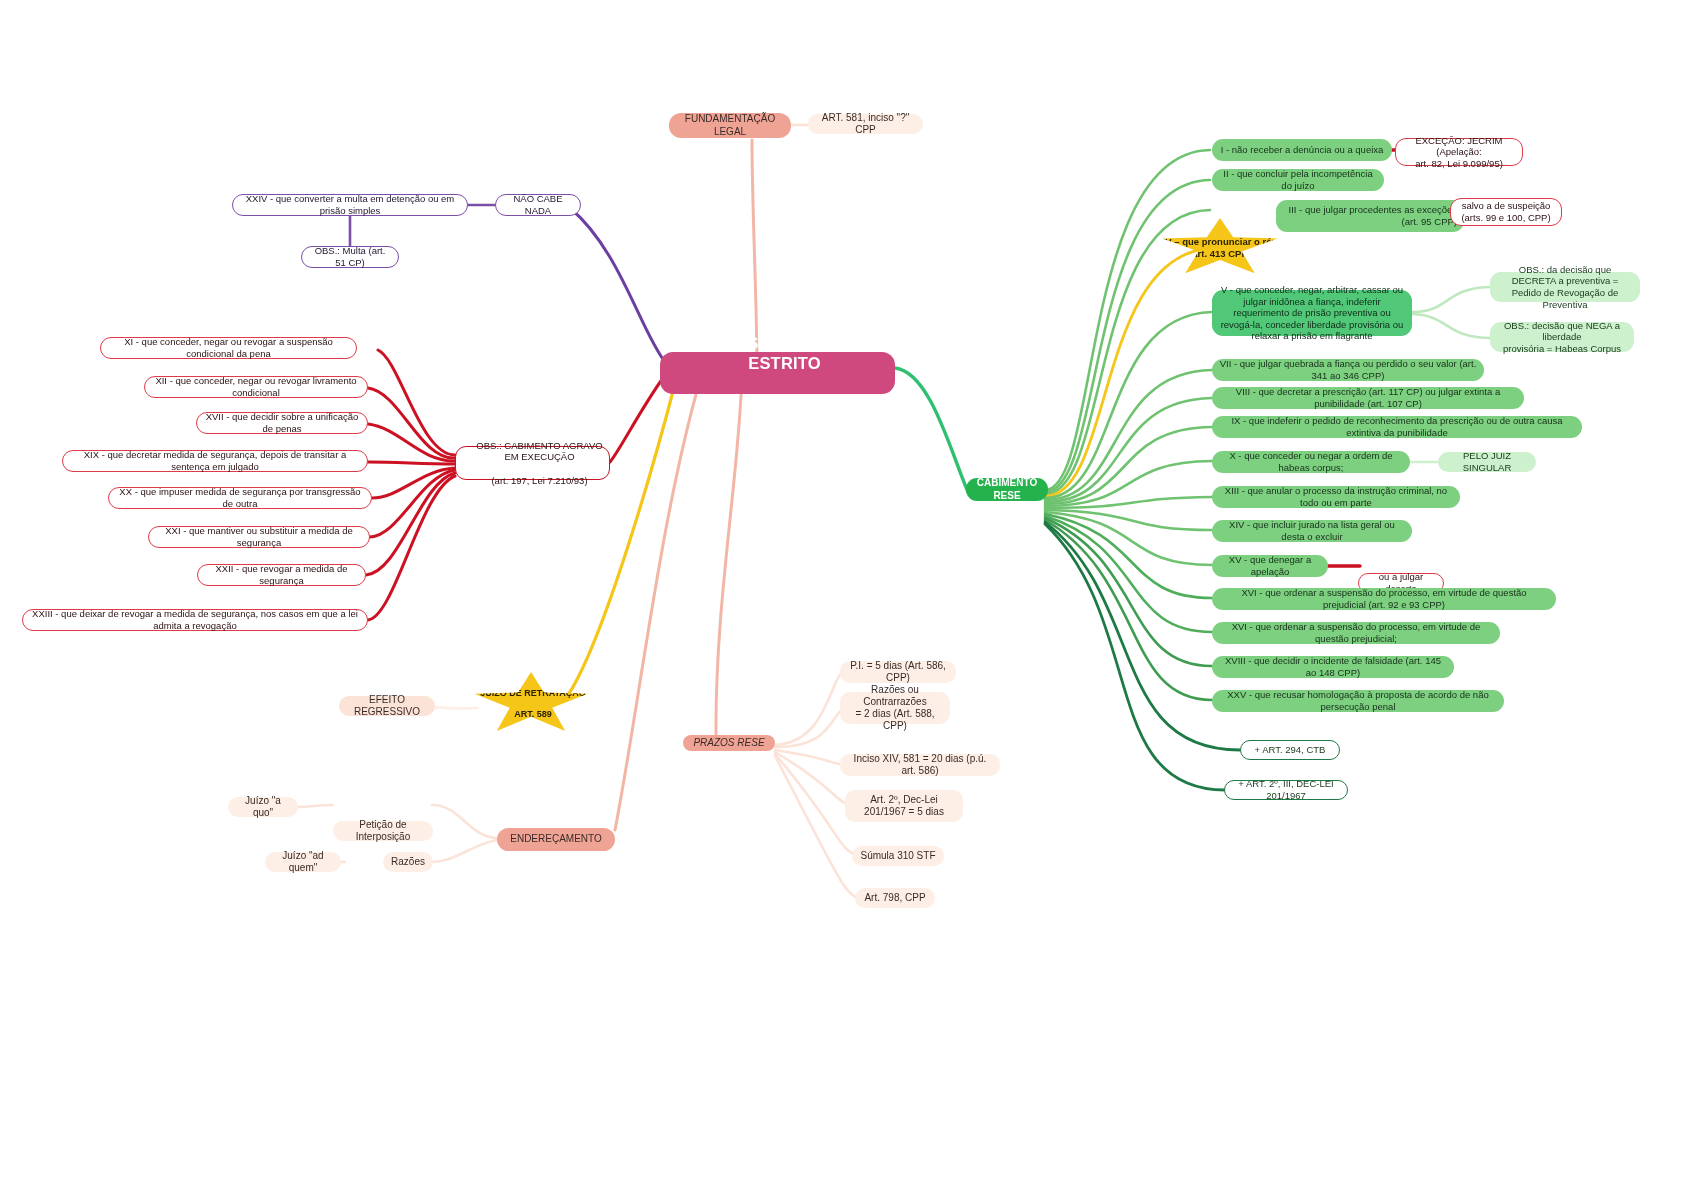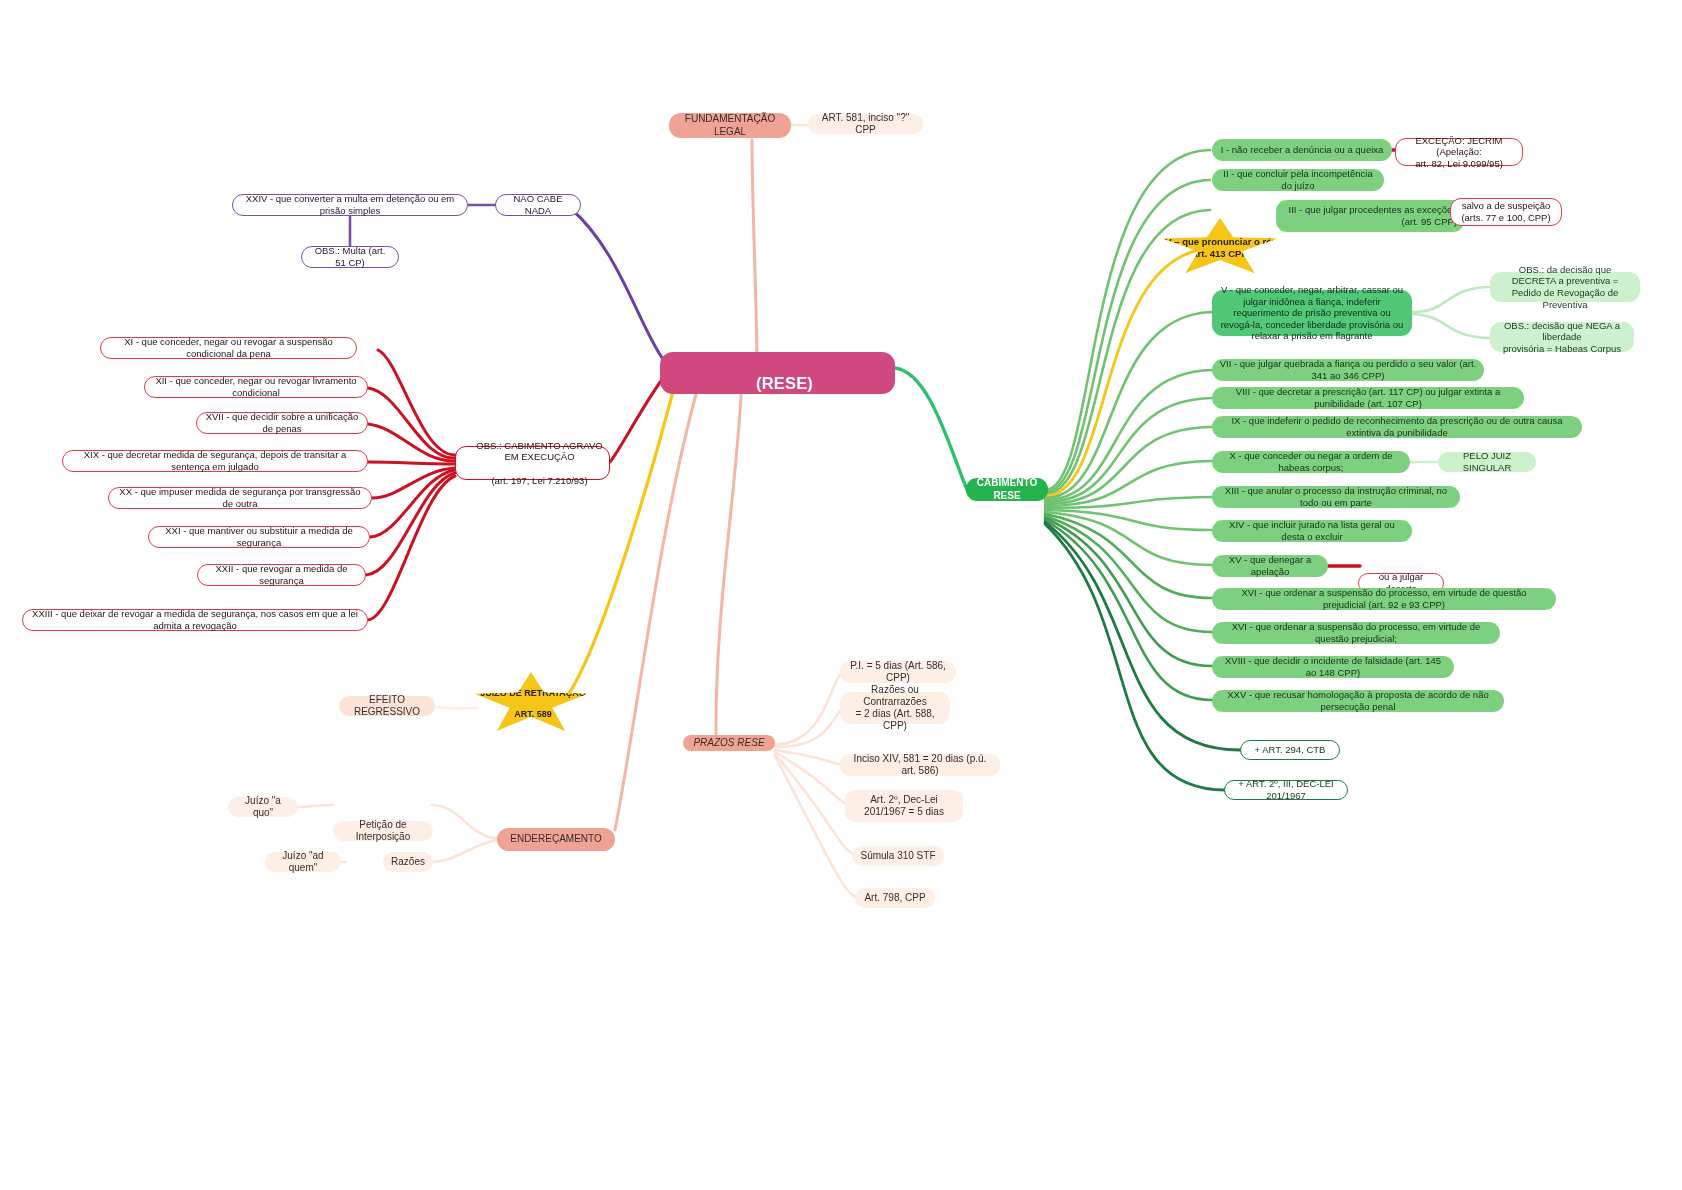--- a/index.html
+++ b/index.html
@@ -120,21 +120,21 @@
 
     <path d="M1413,312 C1450,312 1445,287 1492,287" stroke="#bfe8bf" stroke-width="2.6"></path>
     <path d="M1413,314 C1450,316 1445,338 1492,338" stroke="#bfe8bf" stroke-width="2.6"></path>
 
     <path d="M1411,462 C1425,462 1428,462 1440,462" stroke="#cdf0cd" stroke-width="2.6"></path>
   </g>
 </svg>
 
 <div class="node n-root" style="left:660px;top:352px;width:235px;height:42px;">
   <span>
-    <br>
+    <span>RECURSO EM SENTIDO ESTRITO</span><br>
     <span>(RESE)</span>
   </span>
 </div>
 
 <div class="node n-salmon" style="left:669px;top:113px;width:122px;height:25px;">
   <span>FUNDAMENTAÇÃO LEGAL</span>
 </div>
 <div class="node n-peach-light" style="left:808px;top:114px;width:115px;height:20px;">
   <span>ART. 581, inciso "?" CPP</span>
 </div>
@@ -244,21 +244,21 @@
 
 <div class="node n-green" style="left:1212px;top:169px;width:172px;height:22px;">
   <span>II - que concluir pela incompetência do juízo</span>
 </div>
 
 <div class="node n-green" style="left:1276px;top:200px;width:188px;height:32px;text-align:right;">
   <span>III - que julgar procedentes as exceções (art. 95 CPP)</span>
 </div>
 <div class="node n-red-outline2" style="left:1450px;top:198px;width:112px;height:28px;white-space:pre-line;">
   <span>salvo a de suspeição
-(arts. 77 e 100, CPP)</span>
+(arts. 99 e 100, CPP)</span>
 </div>
 
 <div class="node n-star" style="left:1160px;top:218px;width:120px;height:60px;white-space:pre-line;">
   <span>IV – que pronunciar o réu
 (art. 413 CPP)</span>
 </div>
 
 <div class="node n-green-mid" style="left:1212px;top:290px;width:200px;height:46px;">
   <span>V - que conceder, negar, arbitrar, cassar ou julgar inidônea a fiança, indeferir requerimento de prisão preventiva ou revogá-la, conceder liberdade provisória ou relaxar a prisão em flagrante</span>
 </div>

